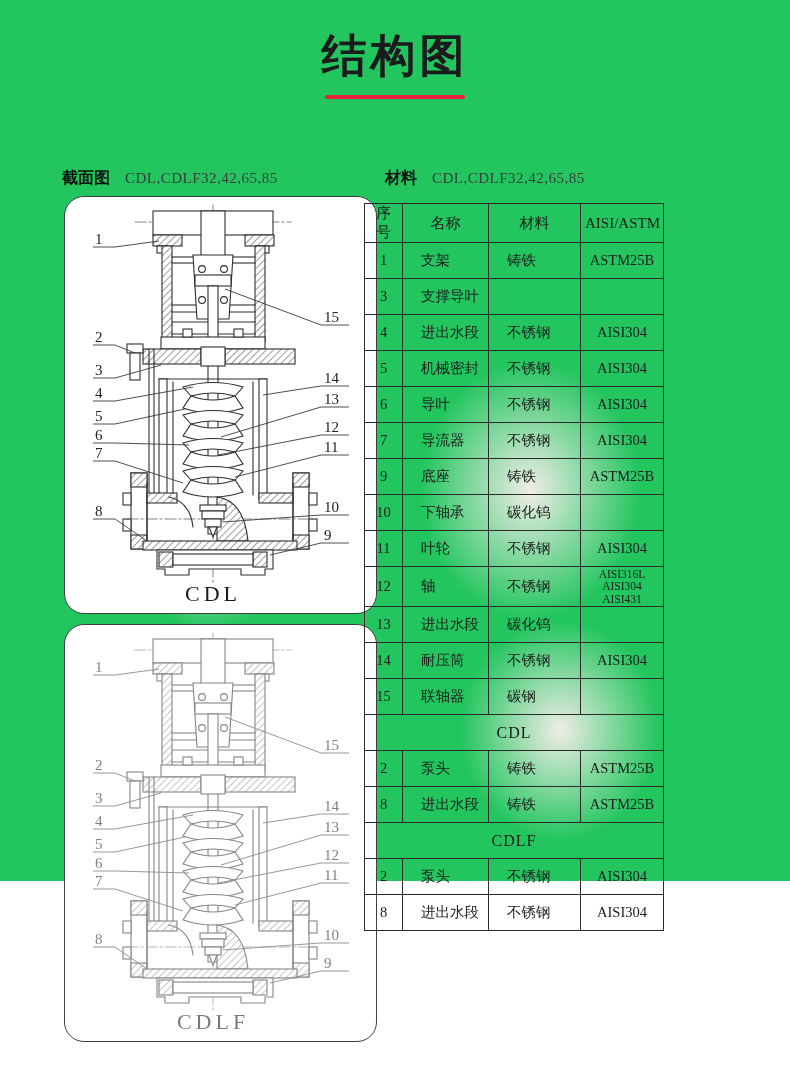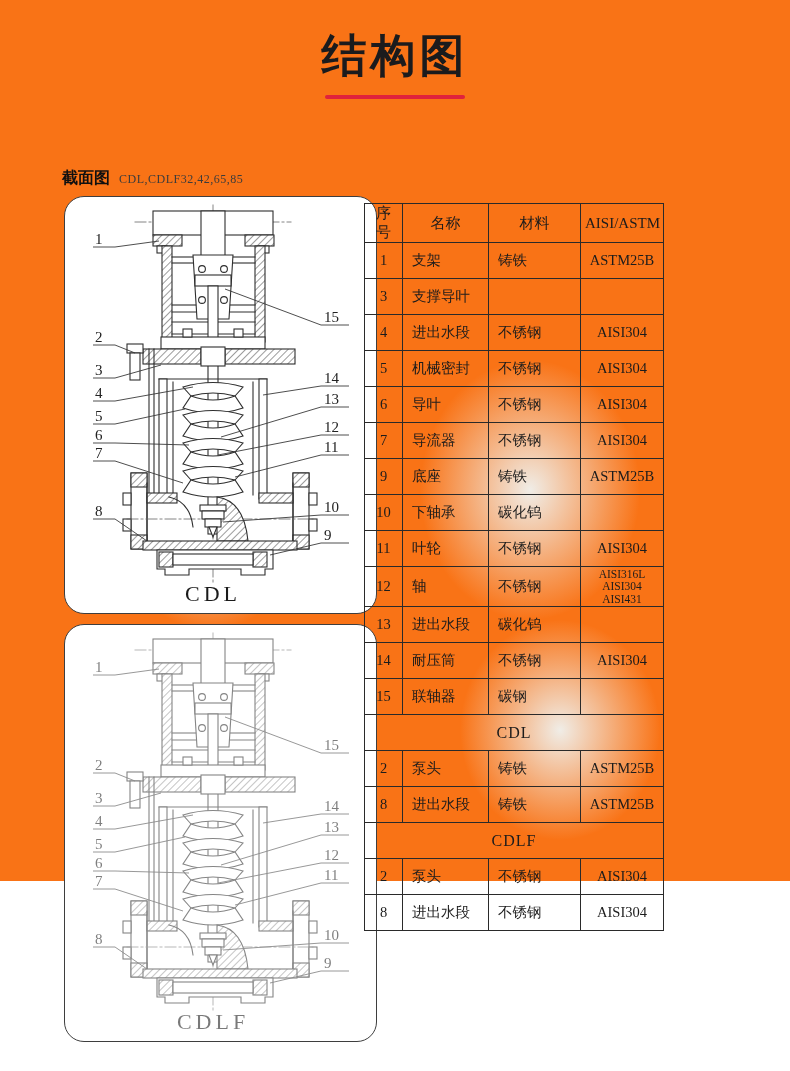--- a/index.html
+++ b/index.html
@@ -1,52 +1,52 @@
 <!DOCTYPE html>
 <html><head>
 <meta charset="utf-8">
 <style>
   html,body{margin:0;padding:0;}
   body{width:790px;height:1071px;background:#ffffff;overflow:hidden;
        font-family:"Liberation Serif",serif;color:#1e1e1e;}
-  .page{position:relative;width:790px;height:881px;background:#f97316;}
+  .page{position:relative;width:790px;height:881px;background:#22c55e;}
 
   
   .wm{position:absolute;border-radius:50%;pointer-events:none;
       background:radial-gradient(closest-side,#f0ede7,rgba(255,255,255,0));}
 
   
   header{position:absolute;top:26px;left:0;width:100%;text-align:center;}
   h1{margin:0;font-family:"Liberation Sans",sans-serif;font-size:45px;
      font-weight:800;letter-spacing:4px;color:#1b1b1d;}
   .red-bar{width:140px;height:4px;margin:9px auto 0;background:#e0223c;border-radius:2px;}
 
   
   .heading{position:absolute;top:168px;white-space:nowrap;}
   .heading.left{left:62px;}
   .heading.right{left:385px;}
   .heading b{font-family:"Liberation Sans",sans-serif;font-size:16px;color:#101010;}
-  .heading span{font-size:12px;color:#3c3c3c;margin-left:5px;letter-spacing:0.5px;}
+  .heading span{font-size:15px;color:#3c3c3c;margin-left:11px;letter-spacing:0.5px;}
 
   
   .diagram-box{position:absolute;left:64px;width:311px;height:416px;
                border:1.5px solid #3e3e3e;border-radius:20px;background:#fff;}
   .box1{top:196px;}
   .box2{top:624px;}
   .box2 svg{opacity:0.58;}
   .pump,.pump svg{display:block;width:311px;height:413px;}
 
   
   table{position:absolute;left:364px;top:203px;width:299px;border-collapse:collapse;
         table-layout:fixed;font-size:14.5px;color:#1c1c1c;background:transparent;}
   th,td{border:1px solid #2a2a2a;height:35px;padding:0 4px;font-weight:normal;
         overflow:hidden;}
   th{text-align:center;font-size:15px;}
   td.center{text-align:center;}
-  td.col-name,td.col-material{text-align:left;padding-left:9px;}
+  td.col-name,td.col-material{text-align:left;padding-left:18px;}
   td.multiline{font-size:11.5px;line-height:1.08;white-space:pre-line;
                text-align:center;padding:1px 0;}
   td.section-cell{text-align:center;font-size:16px;letter-spacing:1px;}
 </style>
 </head>
 <body>
 
 <div class="page">
 
   <div class="wm" style="left:420px;top:360px;width:220px;height:260px;"></div>
@@ -56,20 +56,24 @@
   <header>
     <h1>结构图</h1>
     <div class="red-bar" style="background: rgb(224, 34, 60);"></div>
   </header>
 
   <div class="heading left">
     <b>截面图</b>
     <span>CDL,CDLF32,42,65,85</span>
   </div>
 
+  <div class="heading right">
+    <b>材料</b>
+    <span>CDL,CDLF32,42,65,85</span>
+  </div>
 
   <div class="diagram-box box1">
     <div class="pump">
 <svg viewBox="0 0 311 413" xmlns="http://www.w3.org/2000/svg">
 <defs>
   <pattern id="hatch0" patternUnits="userSpaceOnUse" width="5" height="5" patternTransform="rotate(45)">
     <rect width="5" height="5" fill="#fff"></rect>
     <line x1="0" y1="0" x2="0" y2="5" stroke="#3a3a3a" stroke-width="1"></line>
   </pattern>
 </defs>

